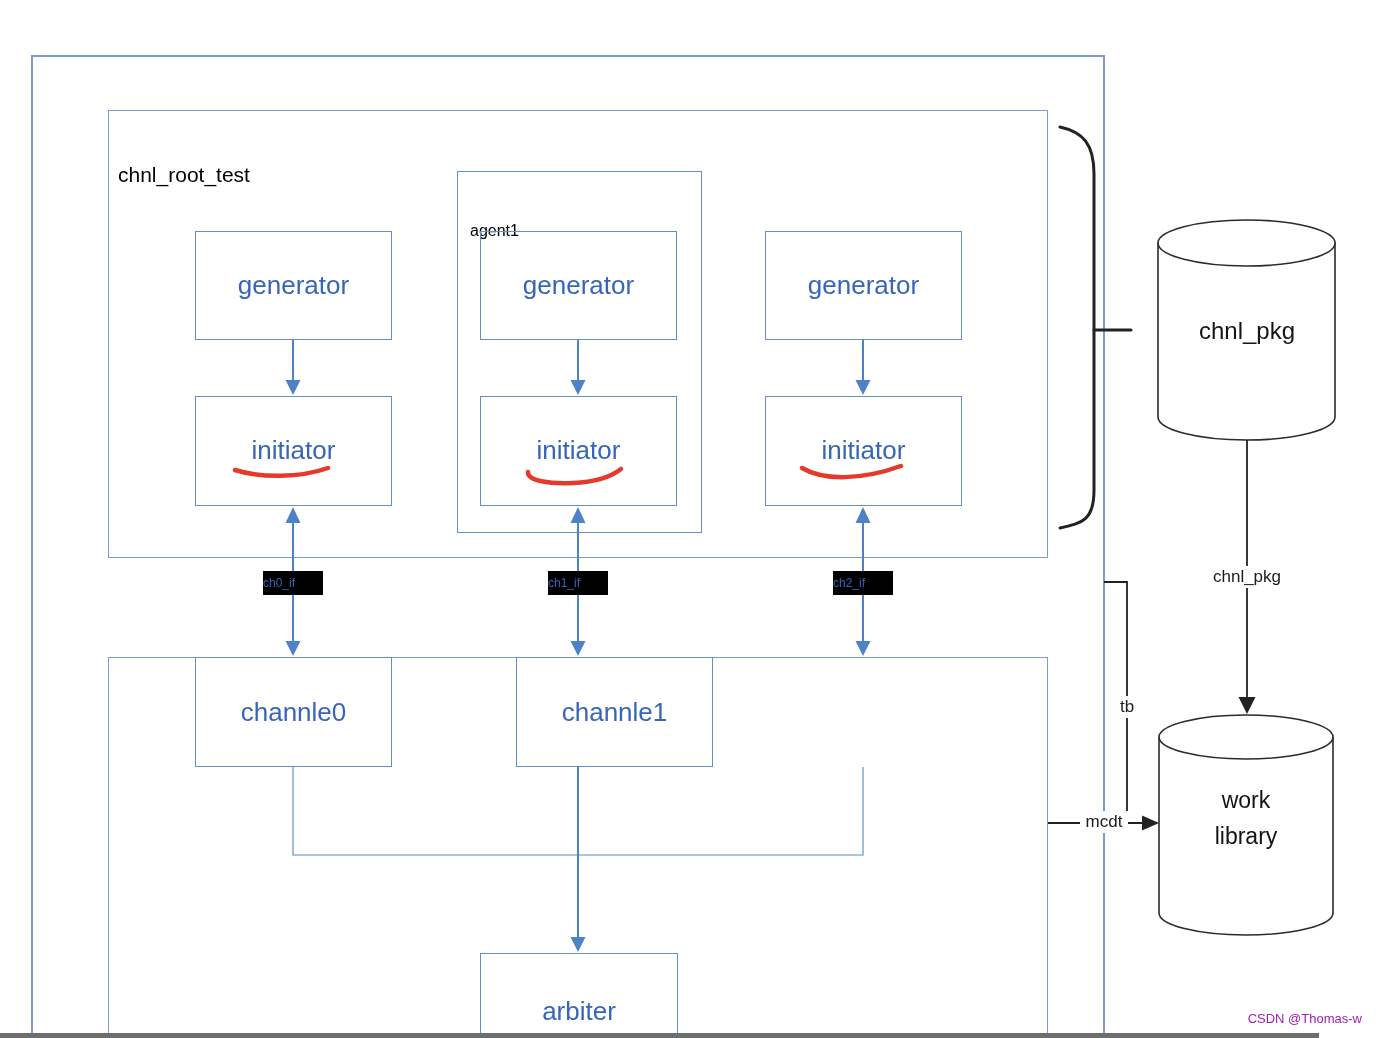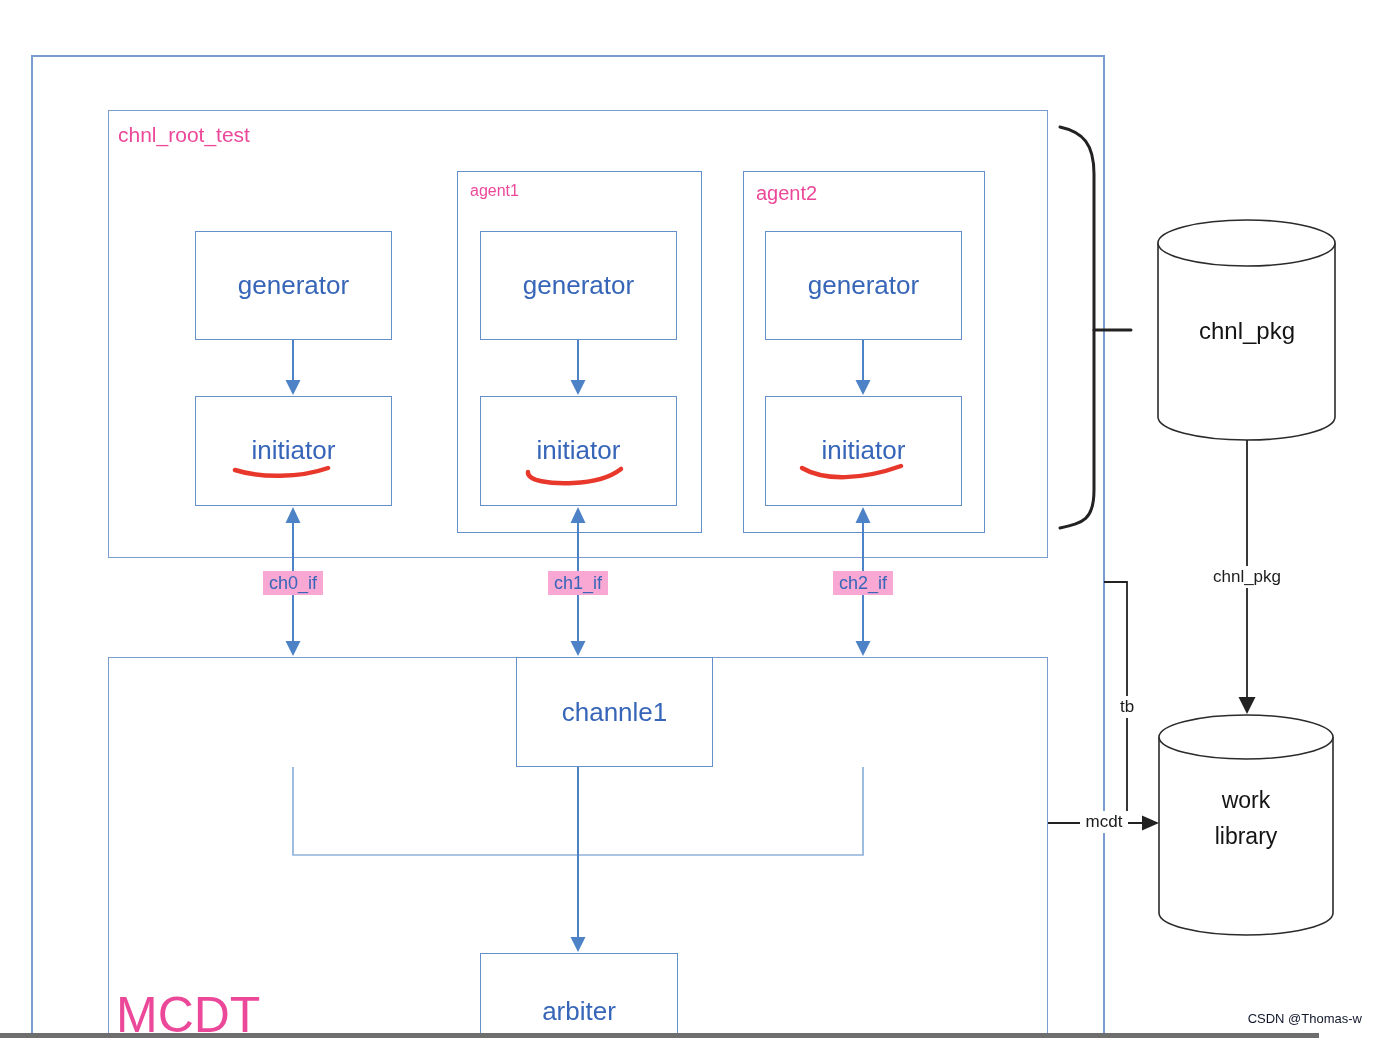--- a/index.html
+++ b/index.html
@@ -9,70 +9,70 @@
   }
   .box{position:absolute;background:transparent;box-sizing:border-box;}
   .outer-border{border:2px solid #7b9ccf;}
   .frame-border{border:1.6px solid #7b9ccf;}
   .inner-border{border:1.6px solid #6390cb;}
   .boxlabel{
     position:absolute;left:0;top:0;width:100%;height:100%;
     display:flex;align-items:center;justify-content:center;
     color:#3766b8;font-size:26px;
   }
-  .corner-label{position:absolute;color:#ec4899;}
+  .corner-label{position:absolute;color:#000000;margin-top:40px;}
   .chip{
-    position:absolute;background:#f9a8d4;color:#3766b8;font-size:18px;
-    text-align:center;line-height:24px;height:24px;
+    position:absolute;background:#000000;color:#3766b8;font-size:12px;
+    line-height:24px;height:24px;
   }
   .blackchip{
     position:absolute;background:#ffffff;color:#1c1c1c;font-size:17px;
     text-align:center;line-height:22px;height:22px;
   }
   .cyl-label{position:absolute;color:#141414;text-align:center;}
   svg.overlay{position:absolute;left:0;top:0;pointer-events:none;}
   .graybar{position:absolute;background:#6e6e6e;}
-  .watermark{position:absolute;color:#0f172a;font-size:13px;text-align:right;}
+  .watermark{position:absolute;color:#a21caf;font-size:13px;text-align:right;}
 </style>
 </head>
 <body>
 
 <div class="canvas">
 
   <div class="box outer-border" style="left:31px;top:55px;width:1074px;height:1010px;"></div>
 
   <div class="box frame-border" style="left:108px;top:110px;width:940px;height:448px;"></div>
   <div class="corner-label" style="left:118px;top:123px;font-size:21px;">chnl_root_test</div>
 
   <div class="box frame-border" style="left:108px;top:657px;width:940px;height:395px;"></div>
   <div class="corner-label" style="left:116px;top:990px;font-size:50px;line-height:1;">MCDT</div>
 
   <div class="box inner-border" style="left:195px;top:231px;width:197px;height:109px;">
     <span class="boxlabel">generator</span>
   </div>
   <div class="box inner-border" style="left:195px;top:396px;width:197px;height:110px;">
     <span class="boxlabel" style="align-items:flex-start;padding-top:38px;">initiator</span>
   </div>
+  <div class="box inner-border" style="left:195px;top:657px;width:197px;height:110px;">
+    <span class="boxlabel">channle0</span>
+  </div>
 
   <div class="box inner-border" style="left:457px;top:171px;width:245px;height:362px;">
     <span class="corner-label" style="left:12px;top:10px;font-size:16px;">agent1</span>
   </div>
   <div class="box inner-border" style="left:480px;top:231px;width:197px;height:109px;">
     <span class="boxlabel">generator</span>
   </div>
   <div class="box inner-border" style="left:480px;top:396px;width:197px;height:110px;">
     <span class="boxlabel" style="align-items:flex-start;padding-top:38px;">initiator</span>
   </div>
   <div class="box inner-border" style="left:480px;top:657px;width:197px;height:110px;margin-left:36px;">
     <span class="boxlabel">channle1</span>
   </div>
 
-  <div class="box inner-border" style="left:743px;top:171px;width:242px;height:362px;">
-    <span class="corner-label" style="left:12px;top:10px;font-size:20px;">agent2</span>
-  </div>
   <div class="box inner-border" style="left:765px;top:231px;width:197px;height:109px;">
     <span class="boxlabel">generator</span>
   </div>
   <div class="box inner-border" style="left:765px;top:396px;width:197px;height:110px;">
     <span class="boxlabel" style="align-items:flex-start;padding-top:38px;">initiator</span>
   </div>
 
   <div class="box inner-border" style="left:480px;top:953px;width:198px;height:104px;">
     <span class="boxlabel" style="align-items:flex-start;padding-top:42px;">arbiter</span>
   </div>

